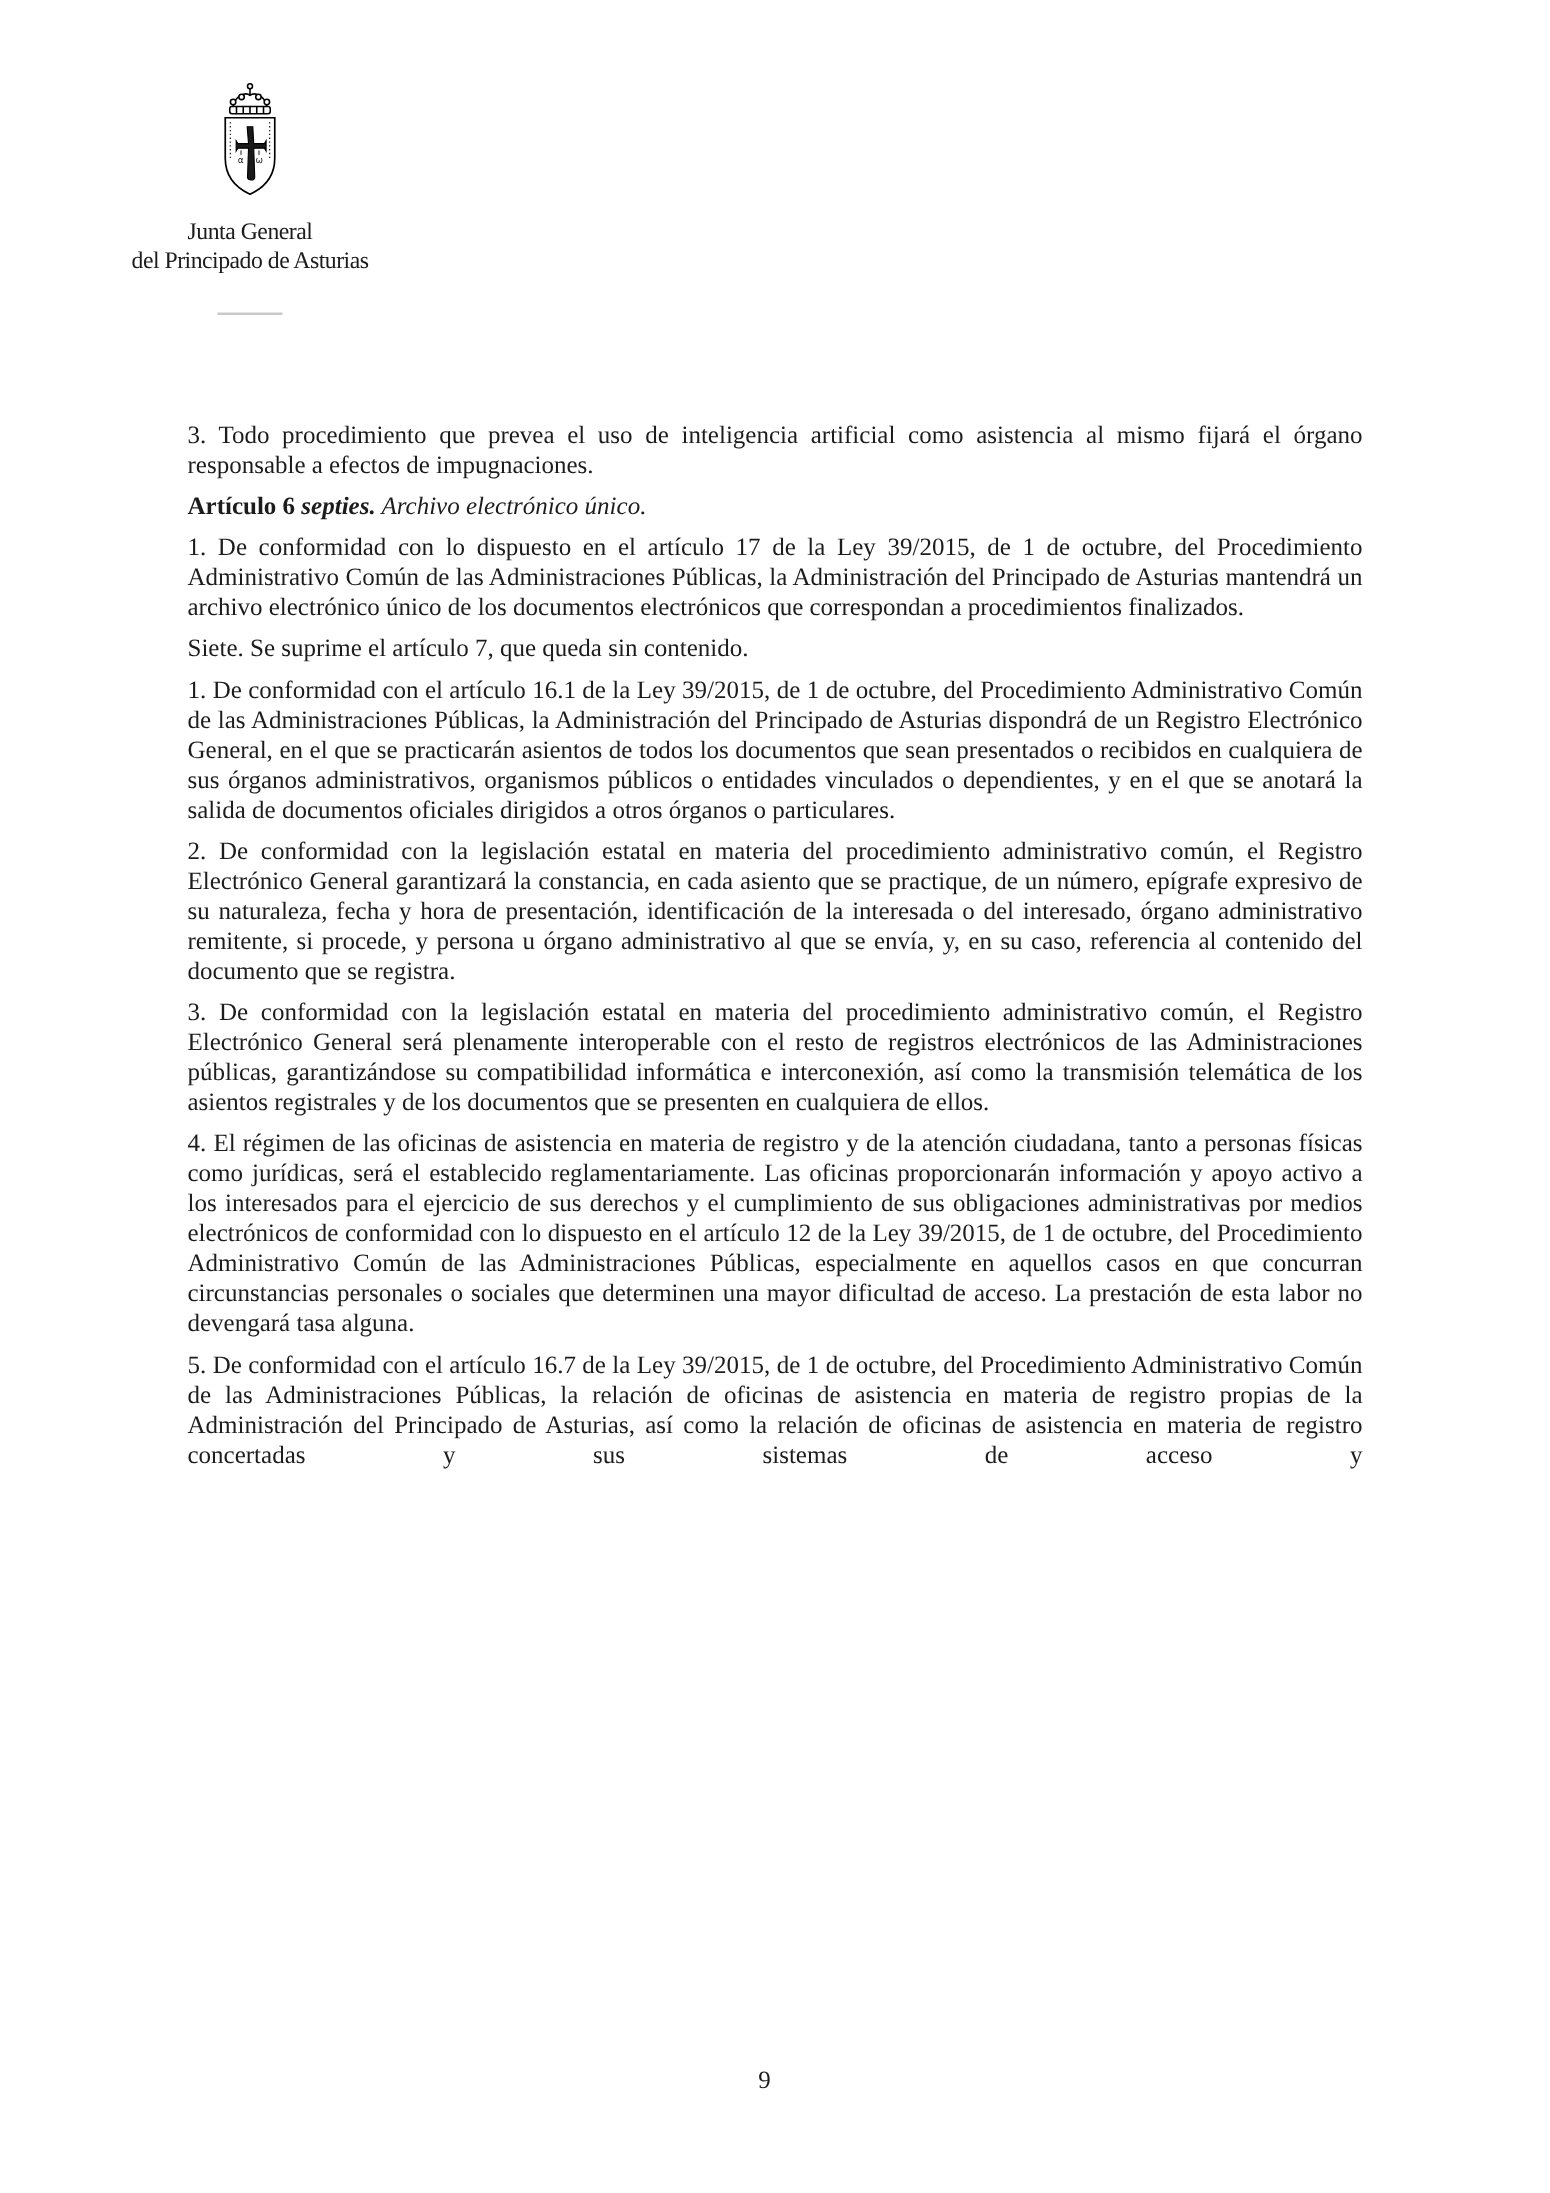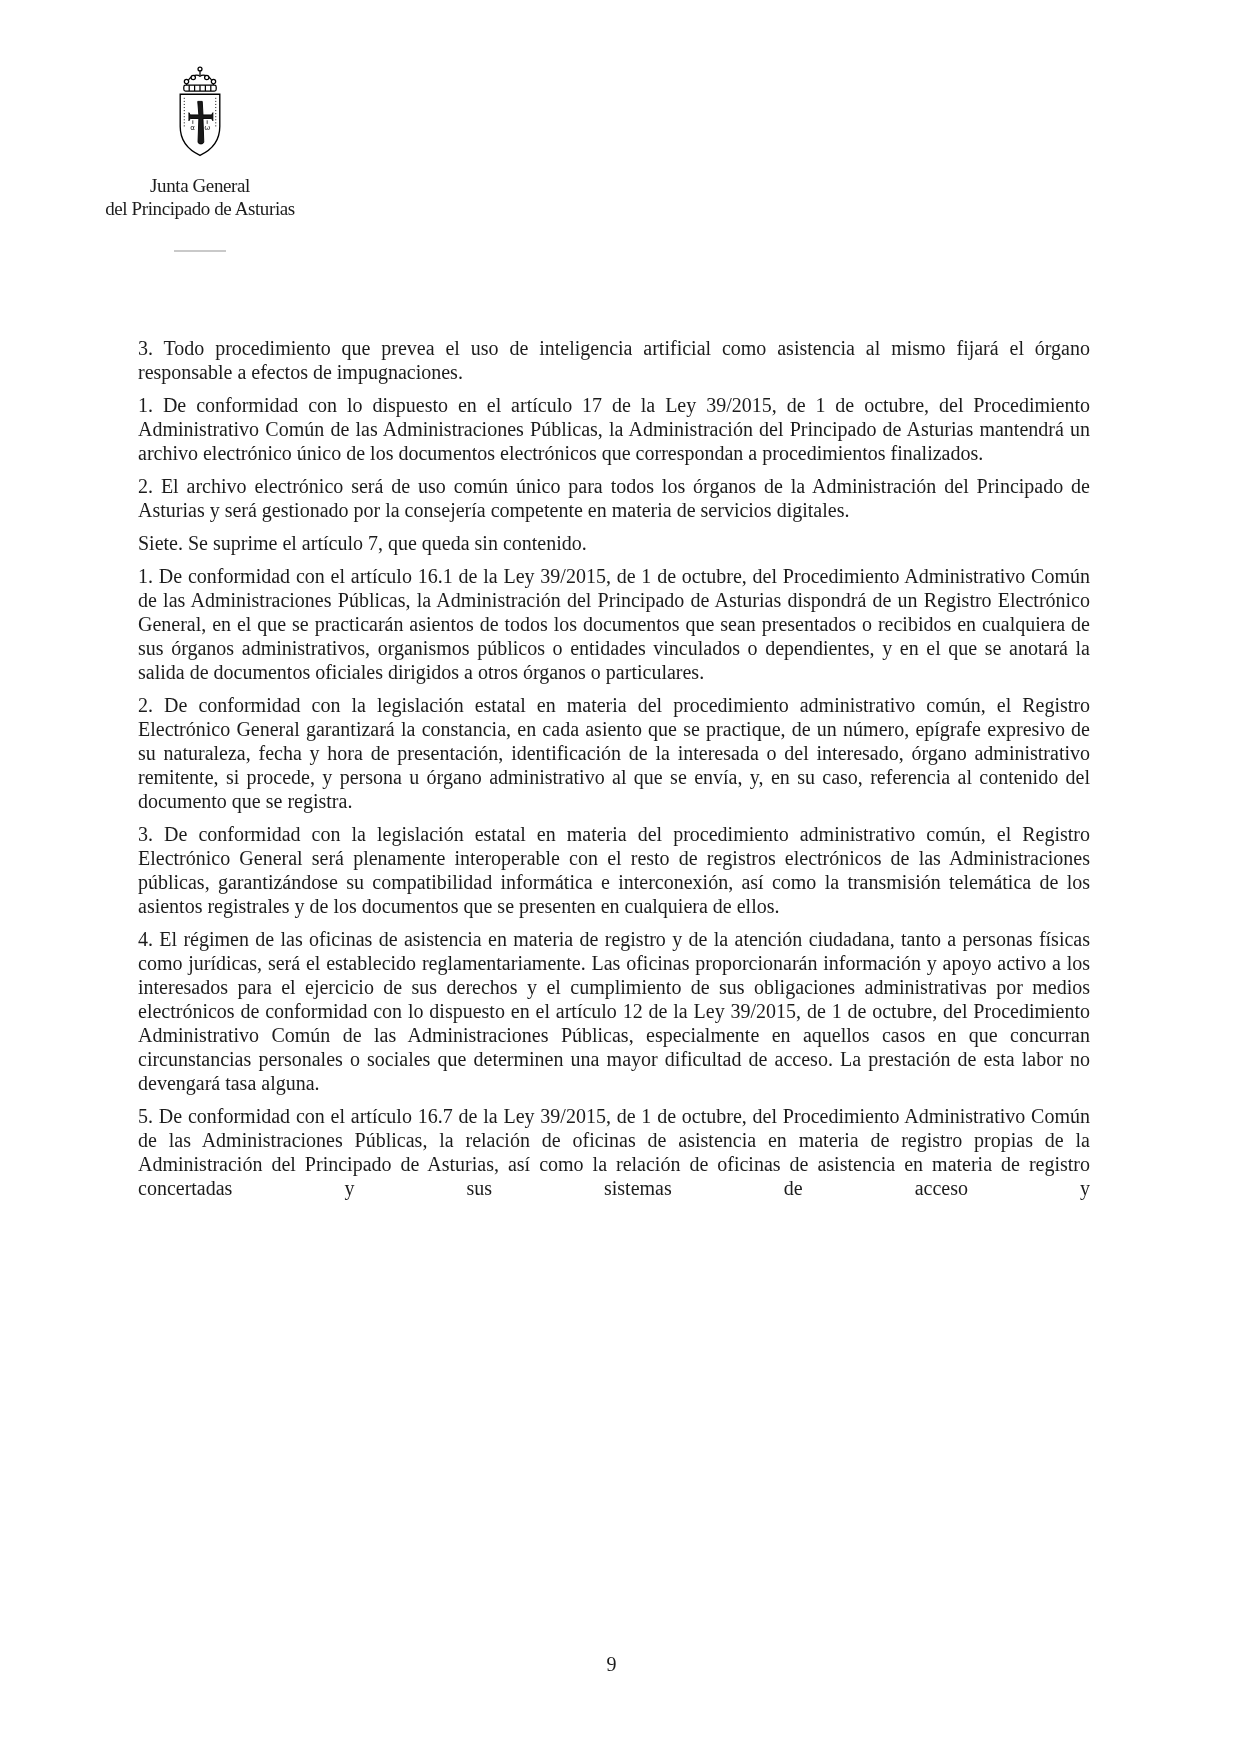--- a/index.html
+++ b/index.html
@@ -43,21 +43,21 @@
     position: absolute;
     top: 336px;
     left: 133px;
     width: 957px;
     font-size: 20px;
     line-height: 24px;
     text-align: justify;
     hyphens: none;
   }
   .body-text p {
-    margin: 0 0 9px 5px;
+    margin: 0 0 9px 17px;
     padding: 0;
   }
   .b  { font-weight: bold; }
   .i  { font-style: italic; }
   .bi { font-weight: bold; font-style: italic; }
   .justify-last { text-align-last: justify; }
   .page-num {
     position: absolute;
     top: 1652px;
     left: 133px;
@@ -106,23 +106,23 @@
       </g>
     </svg>
     <div class="org-line">Junta General</div>
     <div class="org-line">del Principado de Asturias</div>
     <div class="header-divider"></div>
   </header>
 
   <main class="body-text">
     <p>3. Todo procedimiento que prevea el uso de inteligencia artificial como asistencia al mismo fijará el órgano responsable a efectos de impugnaciones.</p>
 
+    <p><span class="b">Artículo 6 </span><span class="bi">septies.</span><span class="i"> Archivo electrónico único.</span></p>
 
     <p>1. De conformidad con lo dispuesto en el artículo 17 de la Ley 39/2015, de 1 de octubre, del Procedimiento Administrativo Común de las Administraciones Públicas, la Administración del Principado de Asturias mantendrá un archivo electrónico único de los documentos electrónicos que correspondan a procedimientos finalizados.</p>
-    <p>2. El archivo electrónico será de uso común único para todos los órganos de la Administración del Principado de Asturias y será gestionado por la consejería competente en materia de servicios digitales.</p>
 
     <p>Siete. Se suprime el artículo 7, que queda sin contenido.</p>
 
 
     <p>1. De conformidad con el artículo 16.1 de la Ley 39/2015, de 1 de octubre, del Procedimiento Administrativo Común de las Administraciones Públicas, la Administración del Principado de Asturias dispondrá de un Registro Electrónico General, en el que se practicarán asientos de todos los documentos que sean presentados o recibidos en cualquiera de sus órganos administrativos, organismos públicos o entidades vinculados o dependientes, y en el que se anotará la salida de documentos oficiales dirigidos a otros órganos o particulares.</p>
     <p>2. De conformidad con la legislación estatal en materia del procedimiento administrativo común, el Registro Electrónico General garantizará la constancia, en cada asiento que se practique, de un número, epígrafe expresivo de su naturaleza, fecha y hora de presentación, identificación de la interesada o del interesado, órgano administrativo remitente, si procede, y persona u órgano administrativo al que se envía, y, en su caso, referencia al contenido del documento que se registra.</p>
     <p>3. De conformidad con la legislación estatal en materia del procedimiento administrativo común, el Registro Electrónico General será plenamente interoperable con el resto de registros electrónicos de las Administraciones públicas, garantizándose su compatibilidad informática e interconexión, así como la transmisión telemática de los asientos registrales y de los documentos que se presenten en cualquiera de ellos.</p>
     <p>4. El régimen de las oficinas de asistencia en materia de registro y de la atención ciudadana, tanto a personas físicas como jurídicas, será el establecido reglamentariamente. Las oficinas proporcionarán información y apoyo activo a los interesados para el ejercicio de sus derechos y el cumplimiento de sus obligaciones administrativas por medios electrónicos de conformidad con lo dispuesto en el artículo 12 de la Ley 39/2015, de 1 de octubre, del Procedimiento Administrativo Común de las Administraciones Públicas, especialmente en aquellos casos en que concurran circunstancias personales o sociales que determinen una mayor dificultad de acceso. La prestación de esta labor no devengará tasa alguna.</p>
     <p class="justify-last">5. De conformidad con el artículo 16.7 de la Ley 39/2015, de 1 de octubre, del Procedimiento Administrativo Común de las Administraciones Públicas, la relación de oficinas de asistencia en materia de registro propias de la Administración del Principado de Asturias, así como la relación de oficinas de asistencia en materia de registro concertadas y sus sistemas de acceso y</p>
   </main>

